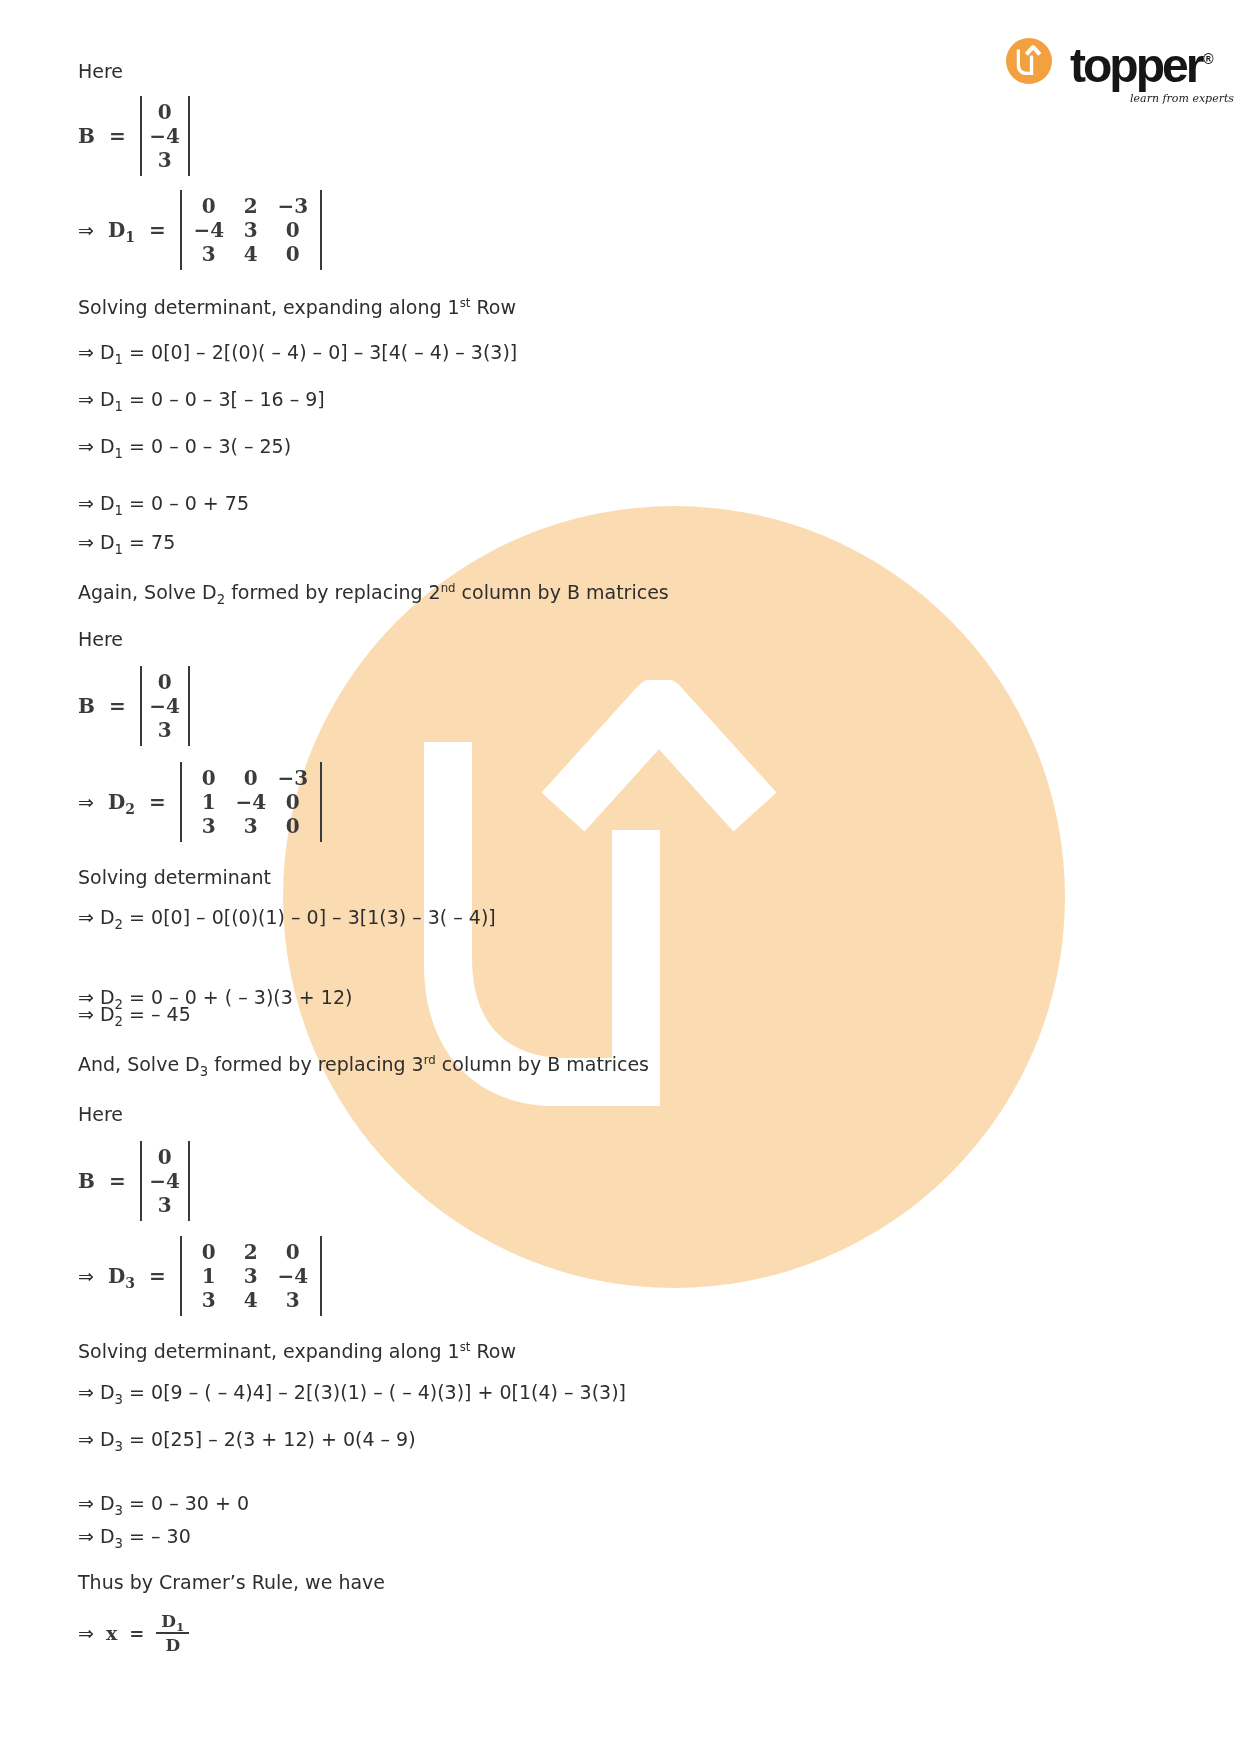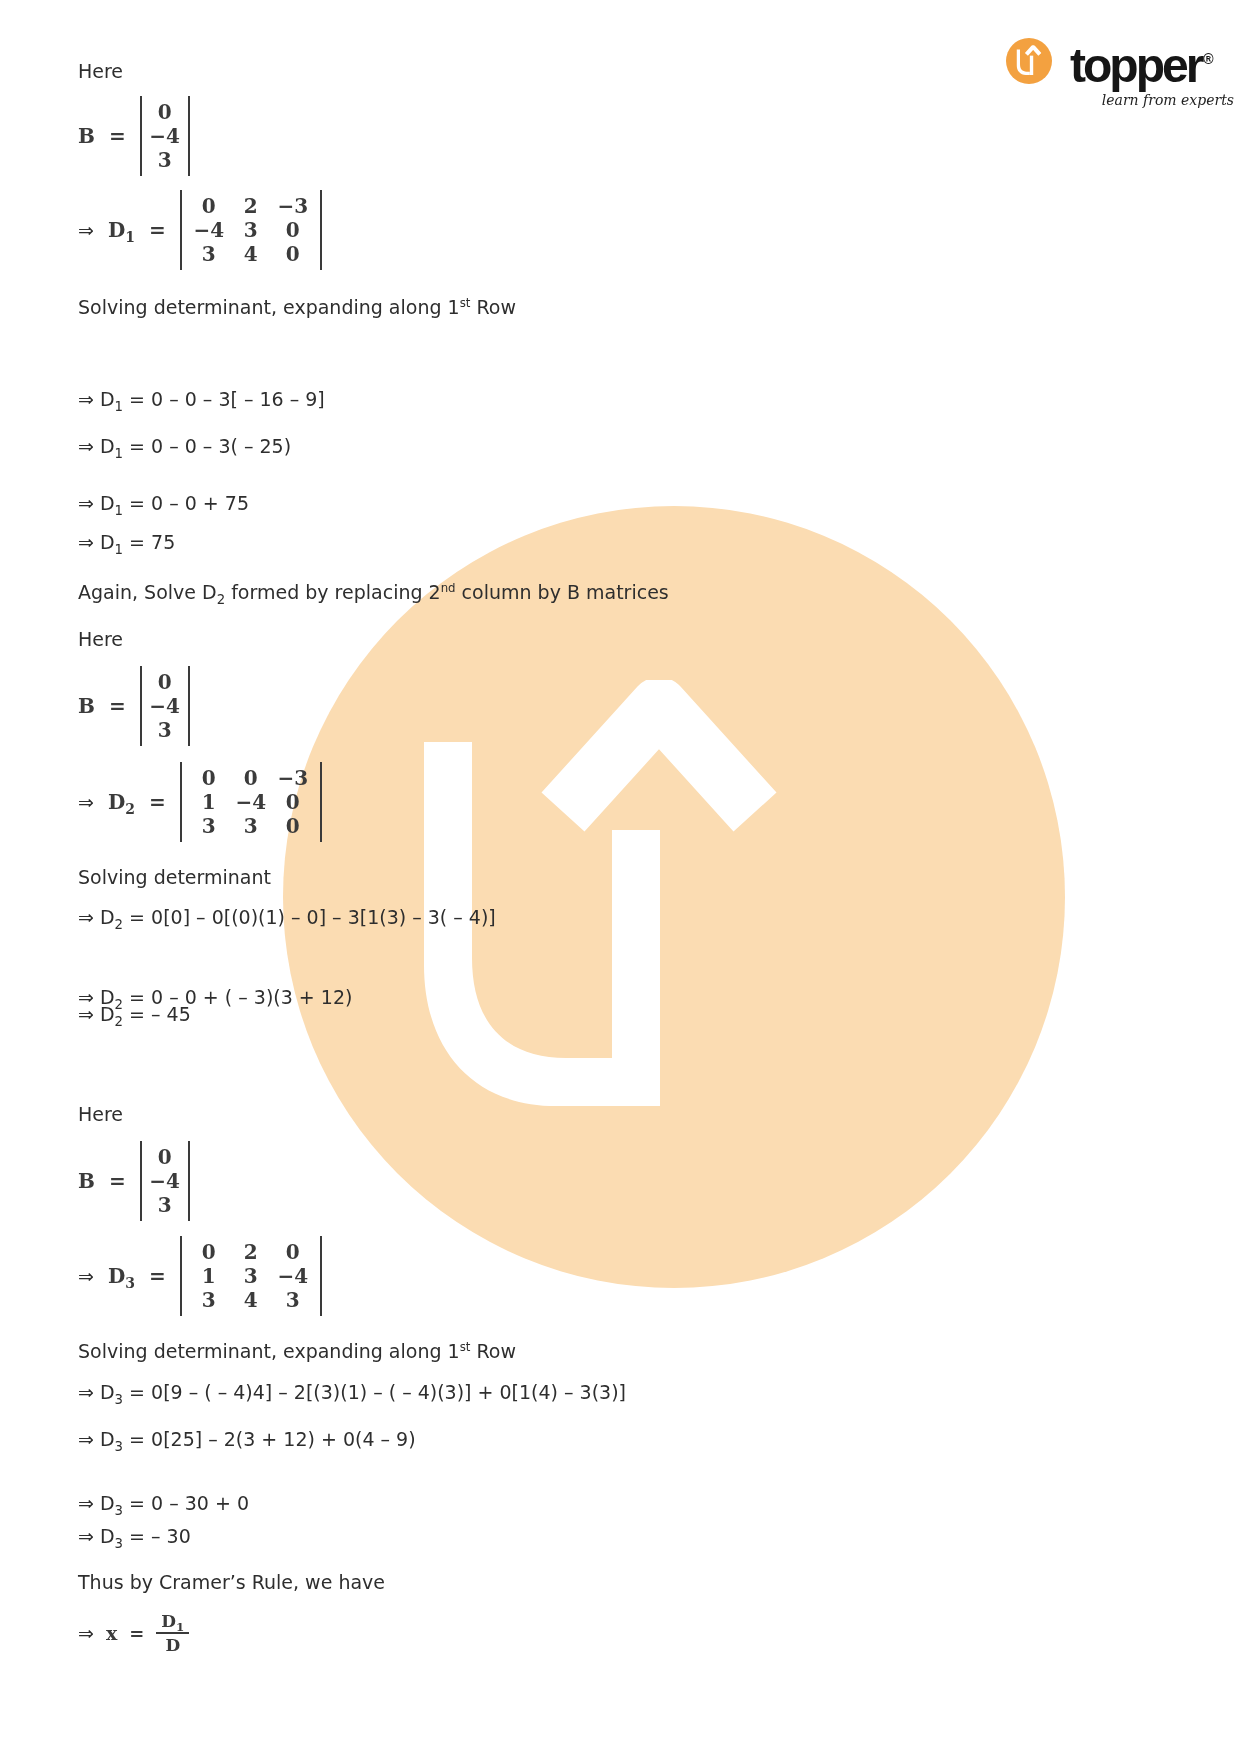--- a/index.html
+++ b/index.html
@@ -26,21 +26,21 @@
         font-family:"DejaVu Serif",serif;font-weight:bold;font-size:17px;color:#3b3b3b;}
   .frac .num{border-bottom:2px solid #3a3a3a;padding:0 5px 2px;line-height:18px;}
   .frac .den{padding-top:2px;line-height:18px;}
   .logo{position:absolute;left:1006px;top:36px;width:232px;height:74px;z-index:2;}
   .logo-row{display:flex;align-items:flex-start;}
   .logo-mark{margin-top:2px;}
   .logo-word{font-family:"Liberation Sans","DejaVu Sans",sans-serif;font-weight:bold;
              font-size:48px;line-height:46px;letter-spacing:-3px;color:#161616;margin-left:18px;}
   .logo-reg{font-size:14px;vertical-align:18px;letter-spacing:0;margin-left:2px;color:#161616;}
   .logo-tag{position:absolute;right:4px;top:56px;font-family:"DejaVu Serif",serif;
-            font-style:italic;font-size:14px;color:#222;white-space:nowrap;}
+            font-style:italic;font-size:11px;color:#222;white-space:nowrap;}
   .defs{position:absolute;width:0;height:0;overflow:hidden;}
 </style>
 </head>
 <body>
 
 <div class="page">
 
   <svg class="defs" aria-hidden="true">
     <defs>
       <symbol id="uarrow" viewBox="0 0 360 430">
@@ -108,20 +108,21 @@
           </div>
           <div class="mrow">
             <span class="mcell">3</span>
             <span class="mcell">4</span>
             <span class="mcell">0</span>
           </div>
         </span>
     </div>
 
     <div class="line" style="top:296px">Solving determinant, expanding along 1<sup>st</sup> Row</div>
+    <div class="line" style="top:341px">⇒ D<sub>1</sub> = 0[0] – 2[(0)( – 4) – 0] – 3[4( – 4) – 3(3)]</div>
     <div class="line" style="top:388px">⇒ D<sub>1</sub> = 0 – 0 – 3[ – 16 – 9]</div>
     <div class="line" style="top:435px">⇒ D<sub>1</sub> = 0 – 0 – 3( – 25)</div>
     <div class="line" style="top:492px">⇒ D<sub>1</sub> = 0 – 0 + 75</div>
     <div class="line" style="top:531px">⇒ D<sub>1</sub> = 75</div>
 
     <div class="line" style="top:581px">Again, Solve D<sub>2</sub> formed by replacing 2<sup>nd</sup> column by B matrices</div>
     <div class="line" style="top:628px">Here</div>
 
     <div class="mline" style="top:666px">
       <span class="mprefix">
@@ -164,20 +165,21 @@
             <span class="mcell">0</span>
           </div>
         </span>
     </div>
 
     <div class="line" style="top:866px">Solving determinant</div>
     <div class="line" style="top:906px">⇒ D<sub>2</sub> = 0[0] – 0[(0)(1) – 0] – 3[1(3) – 3( – 4)]</div>
     <div class="line" style="top:986px">⇒ D<sub>2</sub> = 0 – 0 + ( – 3)(3 + 12)</div>
     <div class="line" style="top:1003px">⇒ D<sub>2</sub> = – 45</div>
 
+    <div class="line" style="top:1053px">And, Solve D<sub>3</sub> formed by replacing 3<sup>rd</sup> column by B matrices</div>
     <div class="line" style="top:1103px">Here</div>
 
     <div class="mline" style="top:1141px">
       <span class="mprefix">
           <span>B</span>
           <span>=</span>
         </span>
       <span class="mat mat-b">
           <div class="mrow">
             <span class="mcell">0</span>

